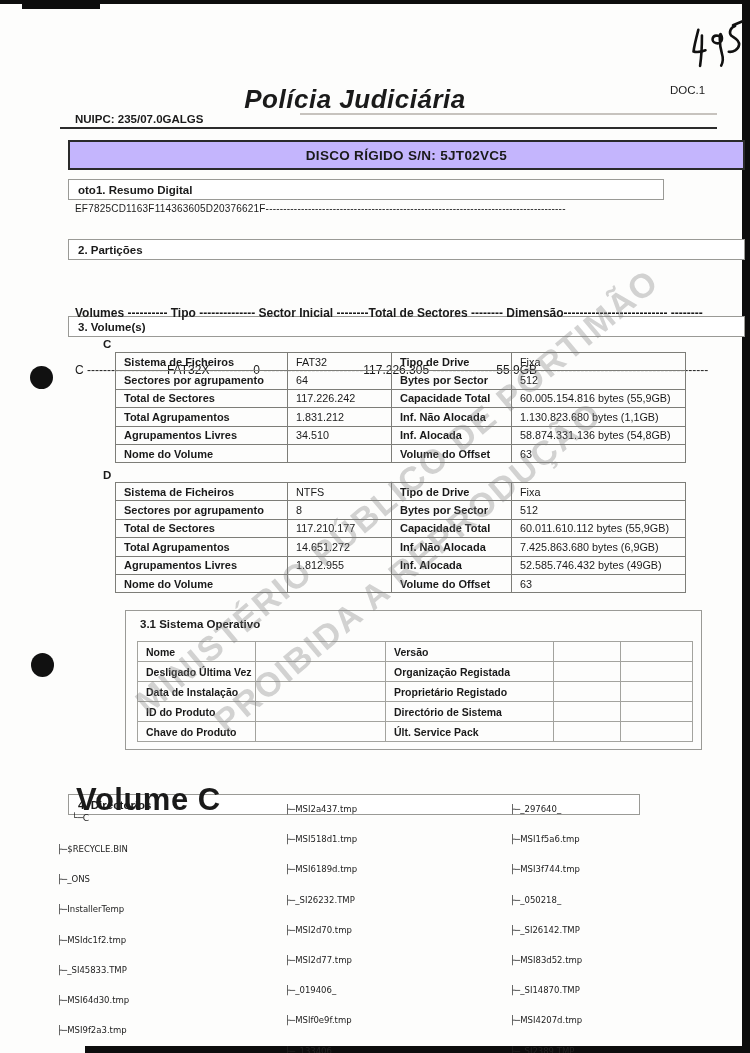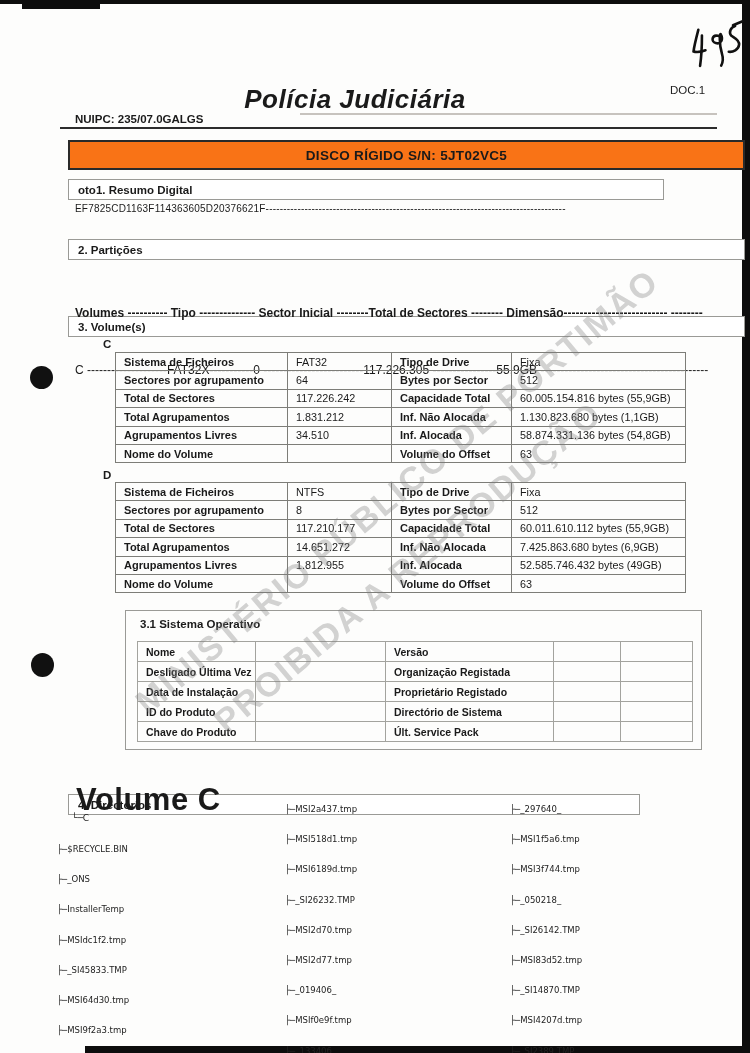--- a/index.html
+++ b/index.html
@@ -12,21 +12,21 @@
   .scan-bar{background:#0d0d0d;}
   .hole-dot{background:#111;border-radius:50%;}
   
   .doc-title{font-size:26px;font-weight:bold;letter-spacing:.5px;text-align:center;font-style:italic;}
   .doc-ref{font-size:11.5px;color:#222;}
   .nuipc{font-size:11.5px;font-weight:600;}
   .rule-dark{background:#2c2c2c;height:2px;}
   .rule-faint{background:#b9b4ae;height:2px;opacity:.8;}
   
   .frame-box{border:2px solid #2a2a2a;display:flex;align-items:center;justify-content:center;
-    font-size:13.5px;font-weight:bold;letter-spacing:.3px;background:#f97316;}
+    font-size:13.5px;font-weight:bold;letter-spacing:.3px;background:#c4b5fd;}
   .section-box{border:1px solid #9a9a96;background:#fff;display:flex;align-items:center;
     padding-left:9px;font-size:11.5px;font-weight:bold;box-sizing:border-box;}
   .hash-line{font-size:10px;font-weight:500;white-space:pre;letter-spacing:.2px;}
   
   .part-lines{font-size:12px;line-height:19px;white-space:pre;}
   .part-lines .hdr{font-weight:bold;}
   
   .vol-label{font-size:11.5px;font-weight:bold;}
   table.vol{border-collapse:collapse;table-layout:fixed;width:570px;background:transparent;}
   table.vol td{border:1px solid #7d7d78;height:17.4px;padding:0 0 0 8px;font-size:11px;

